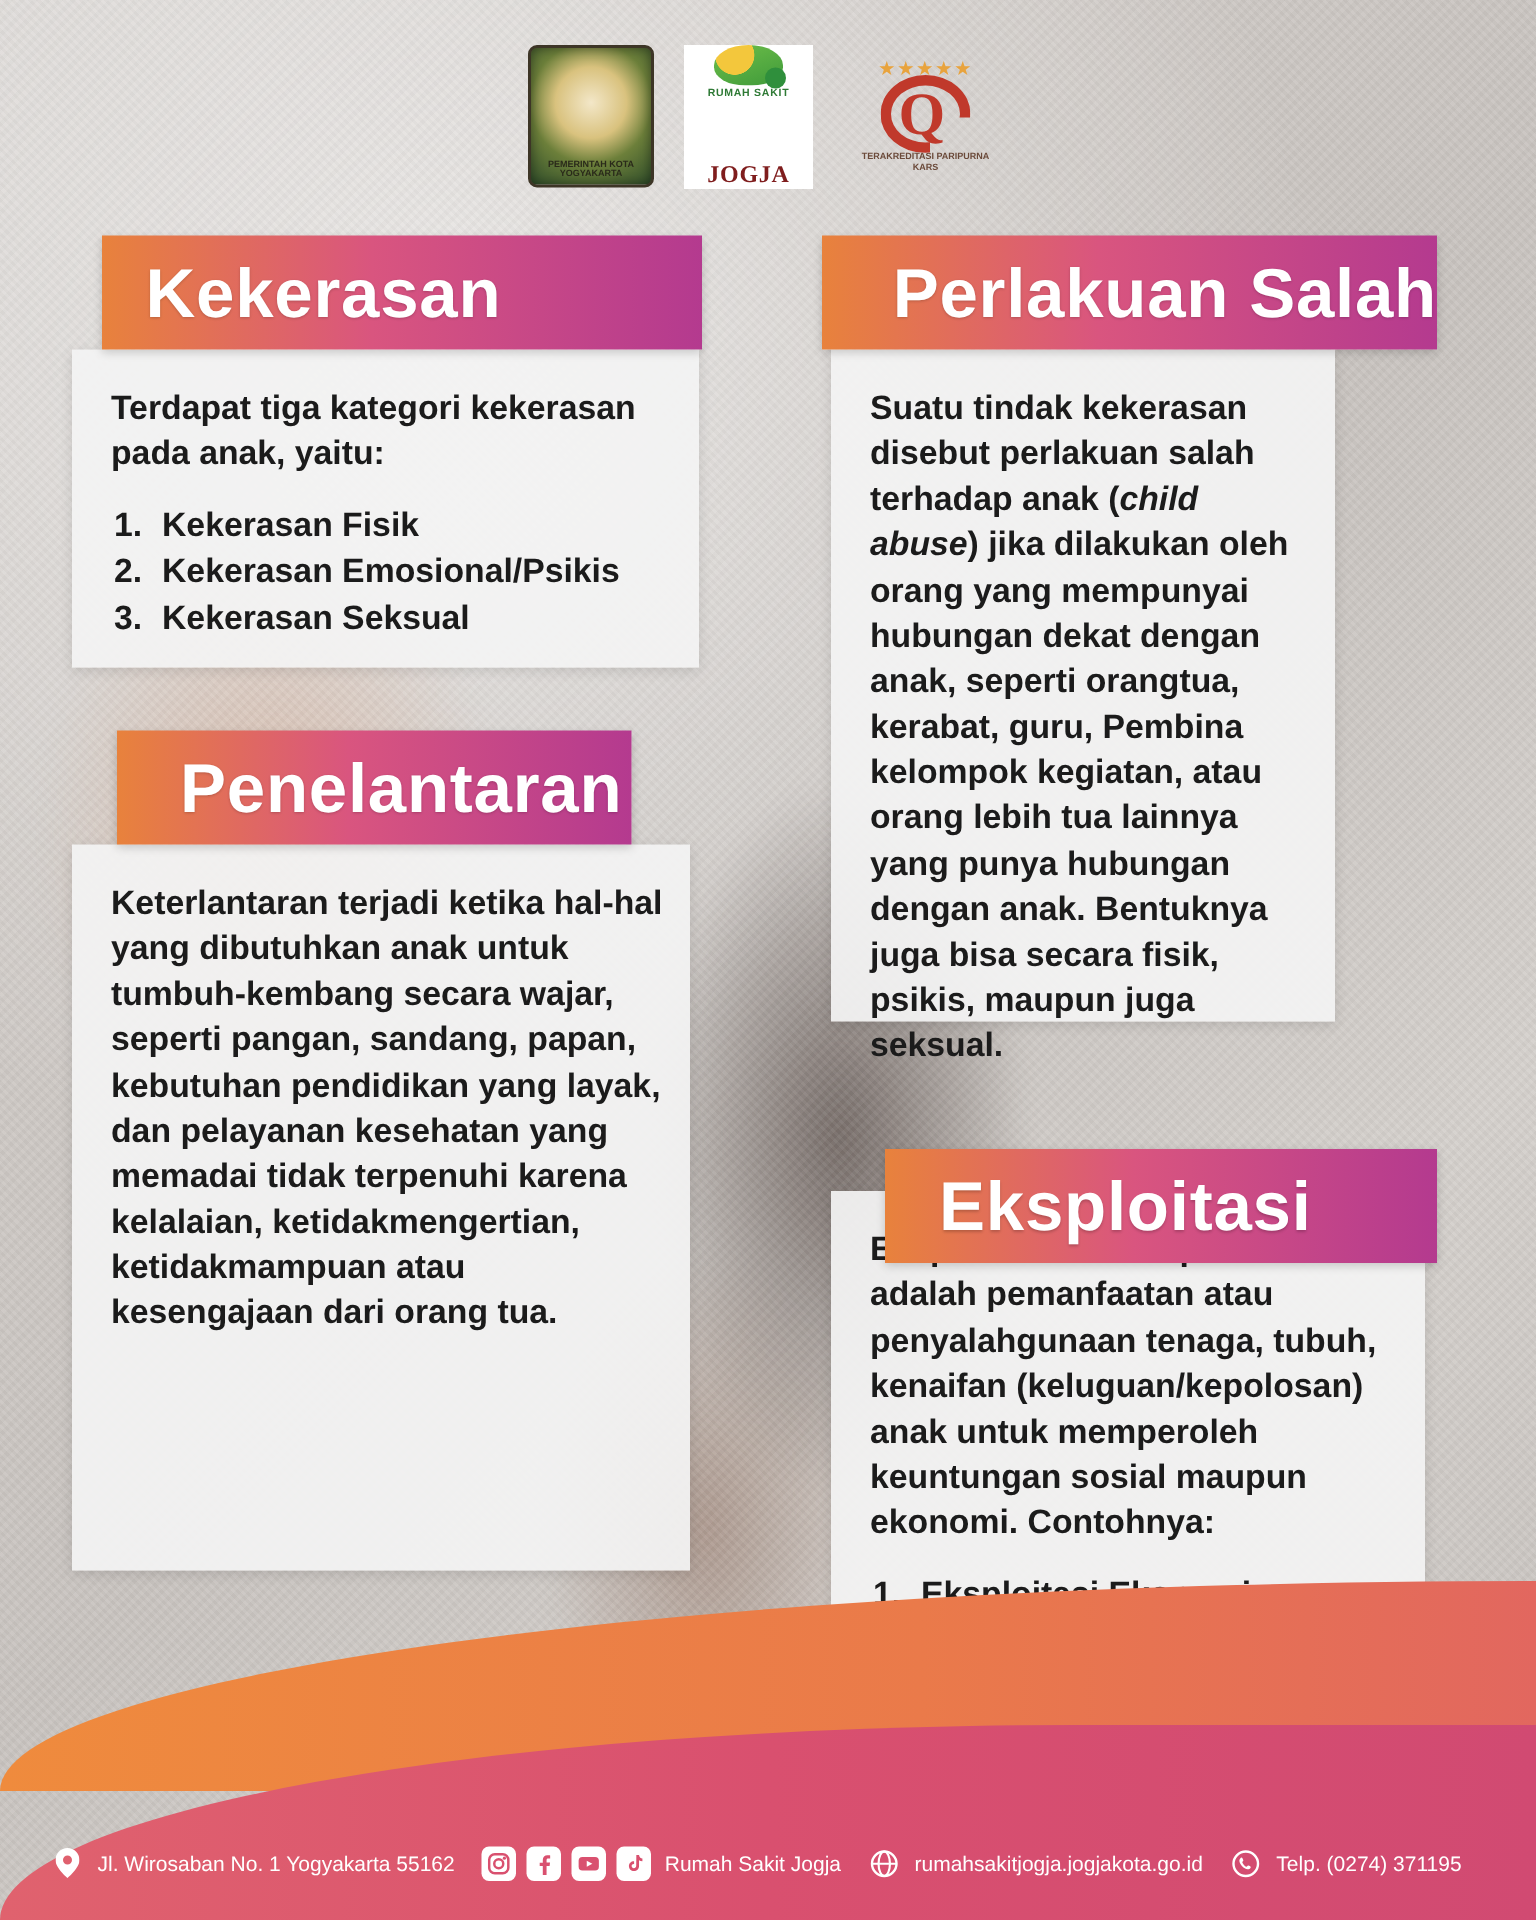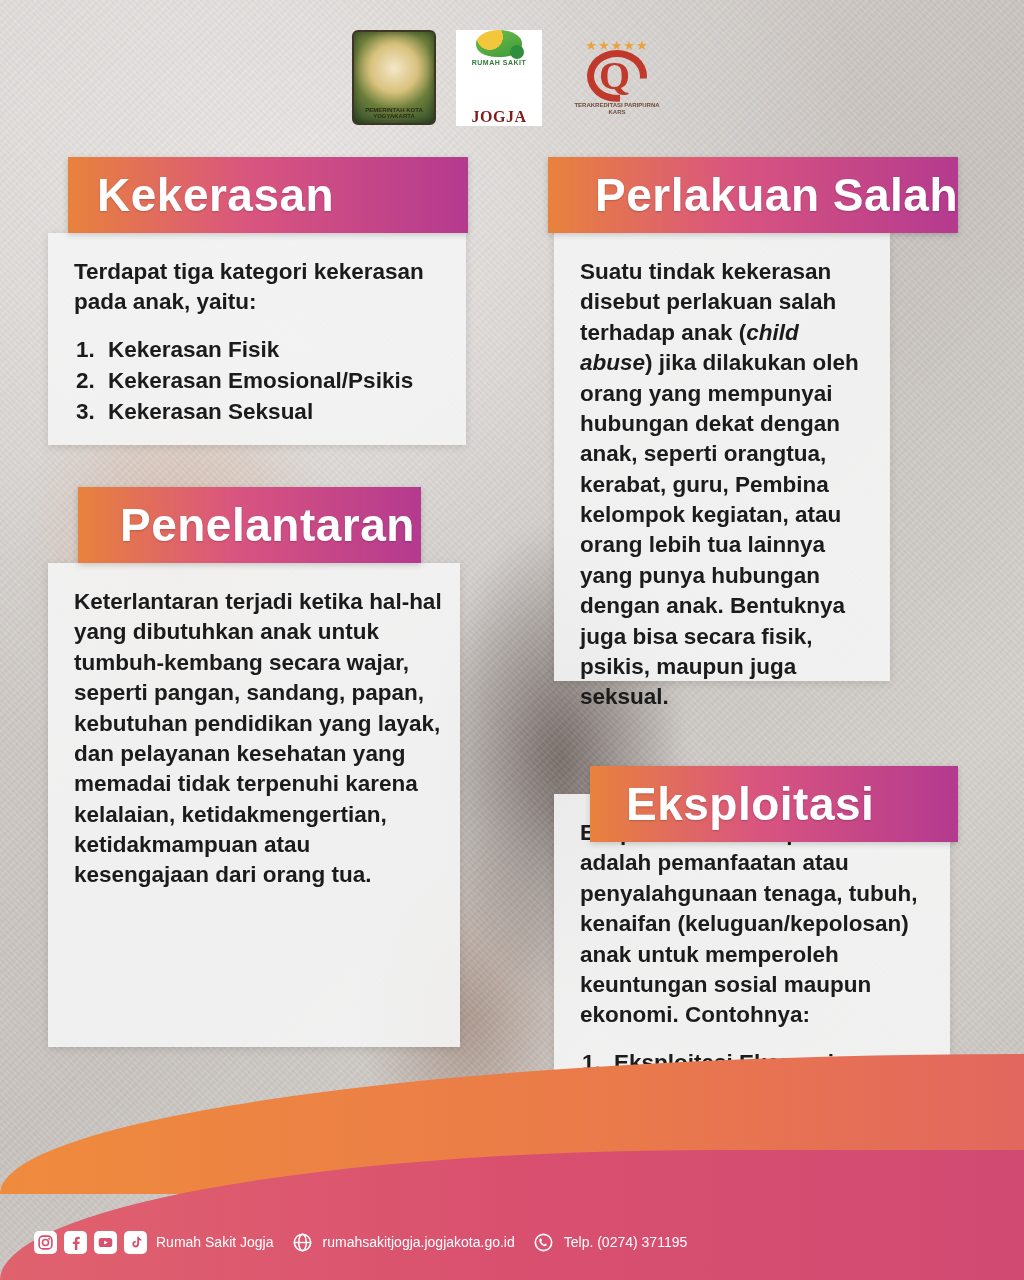--- a/index.html
+++ b/index.html
@@ -265,20 +265,28 @@
     <ol class="num">
       <li><span class="n">1.</span><span>Eksploitasi Ekonomi</span></li>
       <li><span class="n">2.</span><span>Eksploitasi Seksual</span></li>
     </ol>
   </div>
 
   <div id="wave-orange"></div>
   <div id="wave-pink"></div>
 
   <div id="footer">
+    <div class="f-item">
+      <span class="f-icon">
+        <svg width="16" height="20" viewBox="0 0 16 20">
+            <path d="M8 0C3.6 0 0 3.6 0 8c0 5.5 8 12 8 12s8-6.5 8-12c0-4.4-3.6-8-8-8zm0 11a3 3 0 110-6 3 3 0 010 6z" fill="#ffffff"></path>
+          </svg>
+      </span>
+      <span>Jl. Wirosaban No. 1 Yogyakarta 55162</span>
+    </div>
 
     <div class="f-item">
       <span class="social-row">
         <span class="social">
           <svg width="15" height="15" viewBox="0 0 20 20">
               <rect x="1.5" y="1.5" width="17" height="17" rx="5" fill="none" stroke="#d9506f" stroke-width="2.2"></rect>
               <circle cx="10" cy="10" r="4" fill="none" stroke="#d9506f" stroke-width="2.2"></circle>
               <circle cx="15" cy="5" r="1.4" fill="#d9506f"></circle>
             </svg>
         </span>

